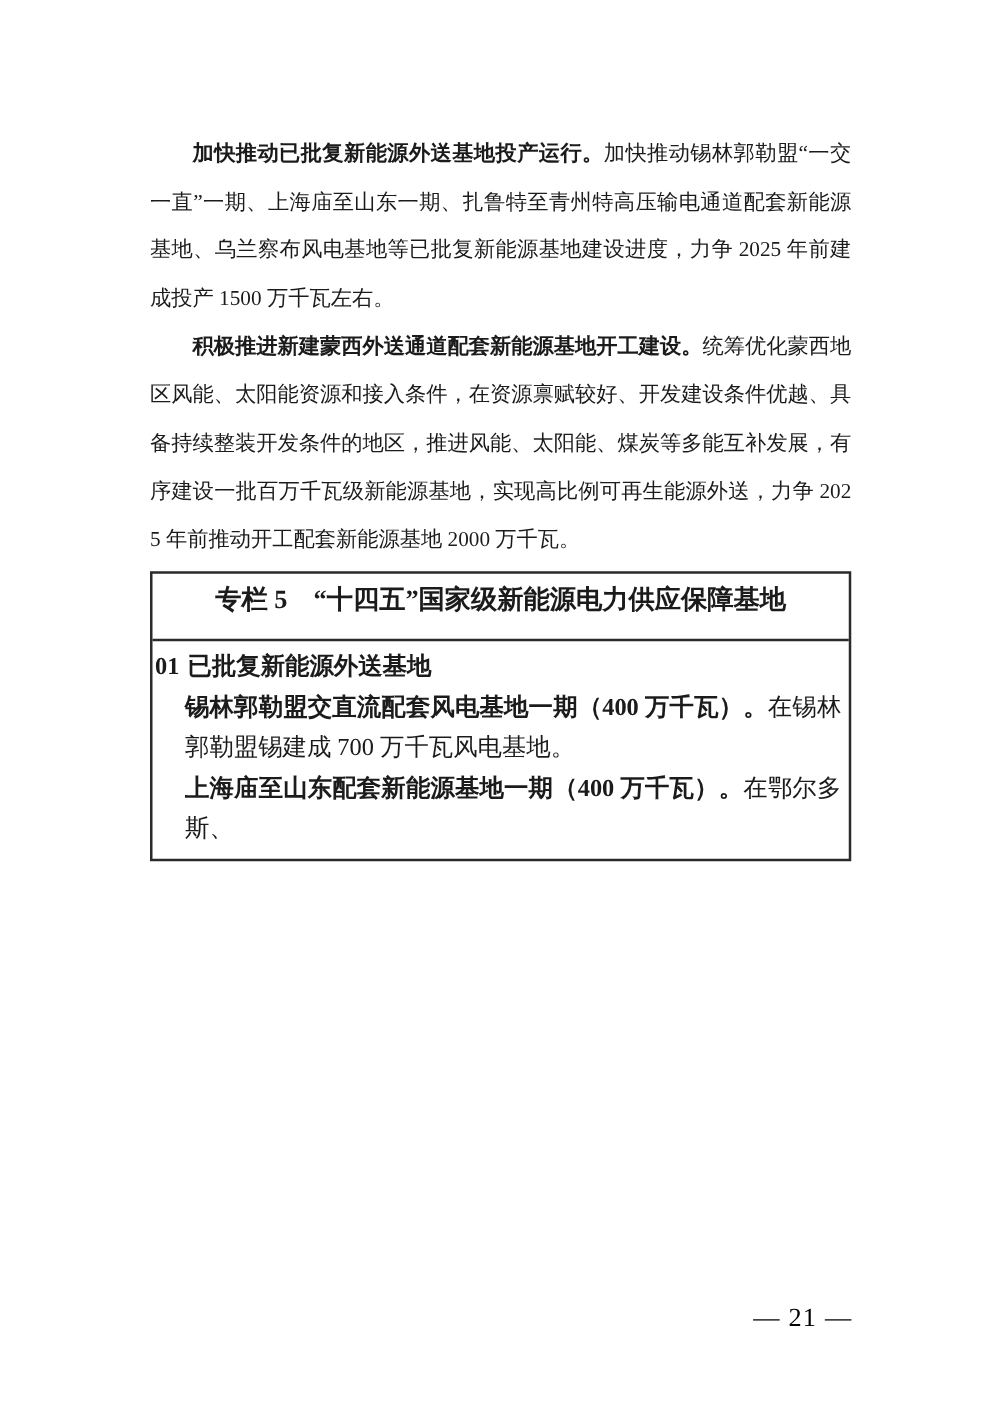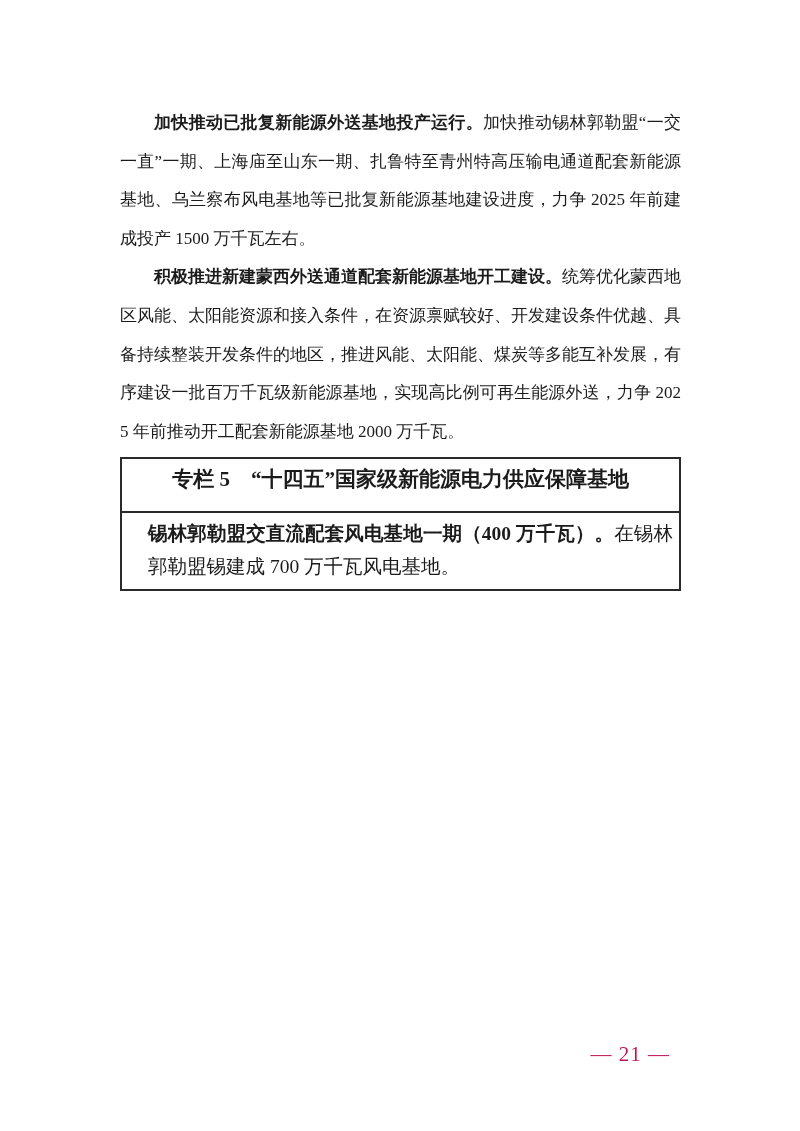--- a/index.html
+++ b/index.html
@@ -58,40 +58,42 @@
     min-width: 26px;
   }
   p.panel-item {
     margin: 0 0 0 24px;
     text-align: justify;
     word-break: break-all;
   }
   .page-number {
     position: absolute;
     top: 1042px;
-    right: 130px;
+    right: 118px;
     font-size: 21px;
     letter-spacing: 1px;
-    color: #be185d;
+    color: #000000;
   }
 </style>
 </head>
 <body>
 
 <div class="page">
   <div class="content">
 
     <p class="para"><span class="lead">加快推动已批复新能源外送基地投产运行。</span><span>加快推动锡林郭勒盟“一交一直”一期、上海庙至山东一期、扎鲁特至青州特高压输电通道配套新能源基地、乌兰察布风电基地等已批复新能源基地建设进度，力争 2025 年前建成投产 1500 万千瓦左右。</span></p>
 
 
     <p class="para"><span class="lead">积极推进新建蒙西外送通道配套新能源基地开工建设。</span><span>统筹优化蒙西地区风能、太阳能资源和接入条件，在资源禀赋较好、开发建设条件优越、具备持续整装开发条件的地区，推进风能、太阳能、煤炭等多能互补发展，有序建设一批百万千瓦级新能源基地，实现高比例可再生能源外送，力争 2025 年前推动开工配套新能源基地 2000 万千瓦。</span></p>
 
     <div class="panel">
       <div class="panel-header">专栏 5　“十四五”国家级新能源电力供应保障基地</div>
       <div class="panel-body">
+        <div class="panel-section"><span class="sec-num">01</span><span>已批复新能源外送基地</span></div>
         <p class="panel-item"><span class="lead">锡林郭勒盟交直流配套风电基地一期（400 万千瓦）。</span><span>在锡林郭勒盟锡建成 700 万千瓦风电基地。</span></p>
+        <p class="panel-item"><span class="lead">上海庙至山东配套新能源基地一期（400 万千瓦）。</span><span>在鄂尔多斯、</span></p>
       </div>
     </div>
 
   </div>
 
   <div class="page-number">— 21 —</div>
 </div>
 
 </body></html>

